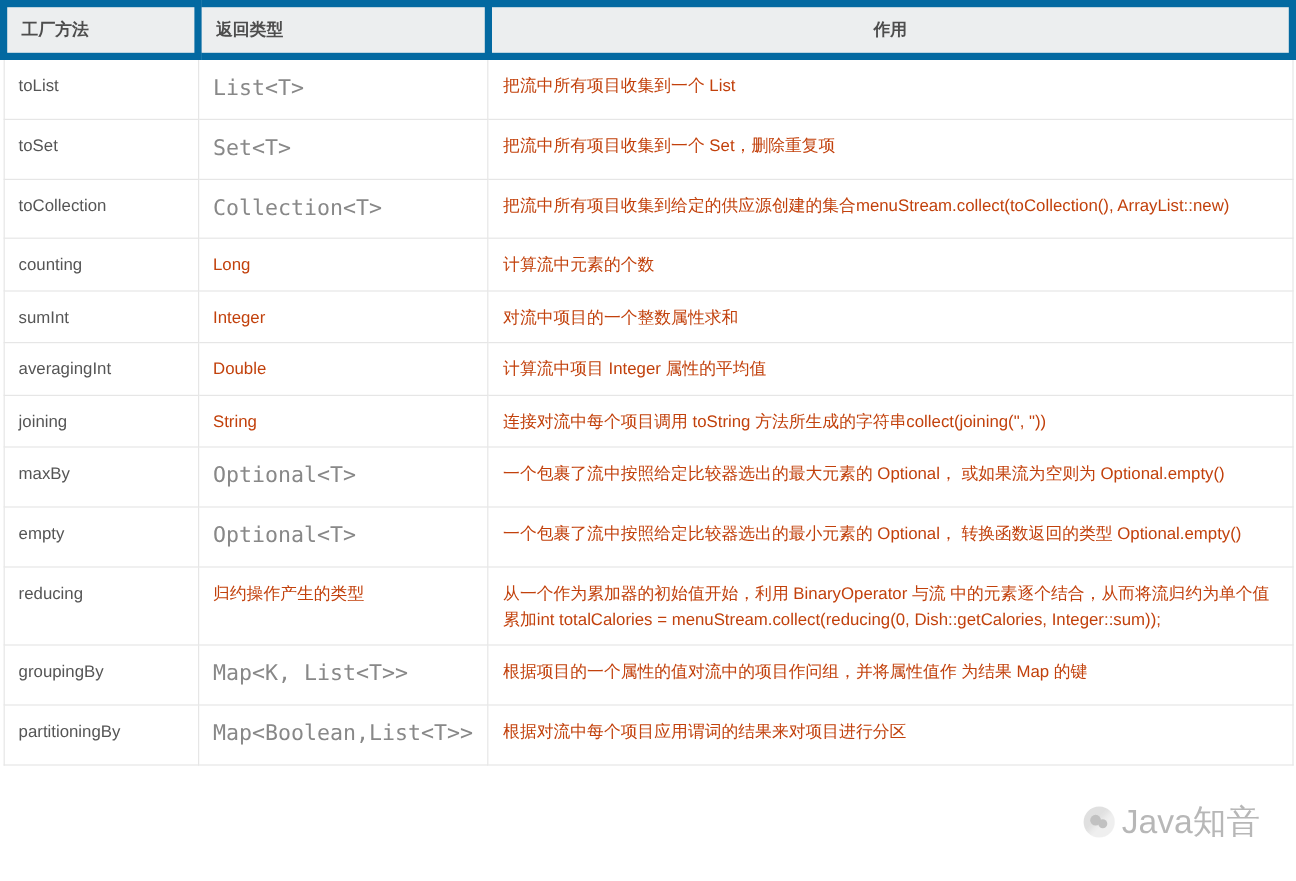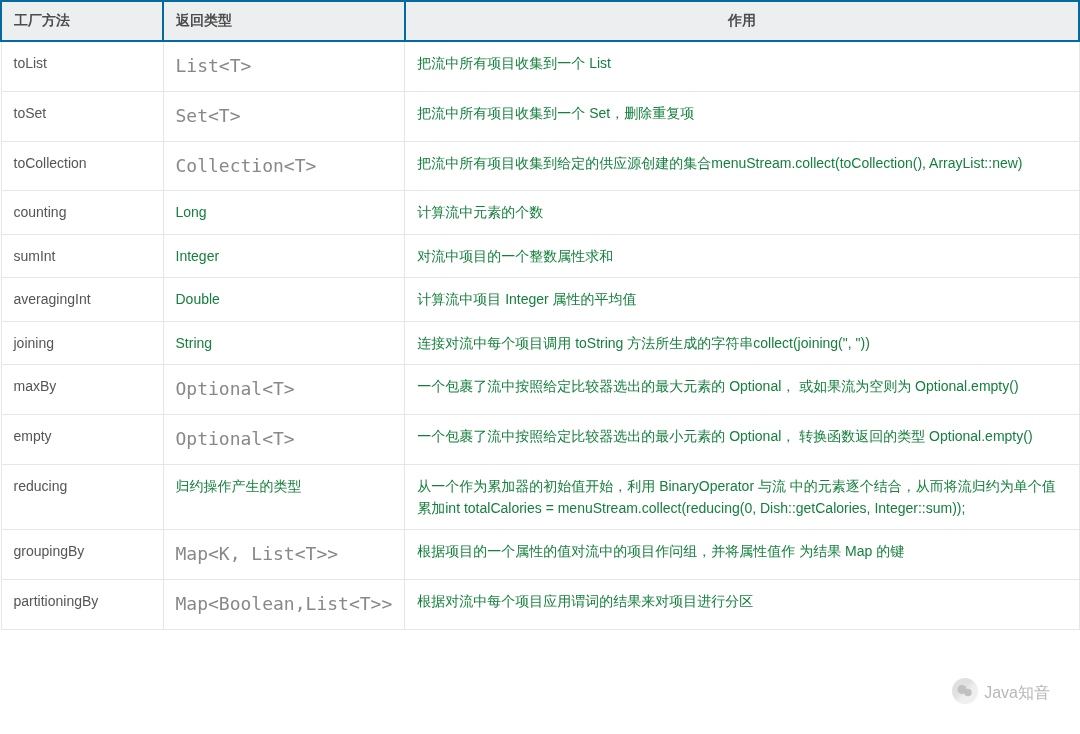--- a/index.html
+++ b/index.html
@@ -18,26 +18,26 @@
       width: 100%;
       border-collapse: collapse;
       font-size: 14px;
     }
     thead th {
       background: #eceeef;
       color: #4d4d4d;
       text-align: left;
       padding: 10px 12px;
       font-weight: 600;
-      border: 2px solid #0369a1;
+      border: 6px solid #0369a1;
     }
     tbody td {
       padding: 10px 12px;
       border: 1px solid #e6e6e6;
-      color: #15803d;
+      color: #c2410c;
       vertical-align: top;
       line-height: 1.6;
     }
     tbody td.name {
       color: #555;
       font-weight: 400;
       margin-top: 30px;
     }
     .mono {
       font-family: "Consolas", "Menlo", "Monaco", monospace;
@@ -52,23 +52,23 @@
     }
     .col-desc {
       width: auto;
       text-align: center;
     }
     .watermark {
       position: absolute;
       right: 30px;
       bottom: 30px;
       display: flex;
-      align-items: flex-end;
+      align-items: center;
       color: #b0b0b0;
-      font-size: 16px;
+      font-size: 28px;
       gap: 6px;
       opacity: 0.9;
     }
     .wm-icon {
       width: 26px;
       height: 26px;
       border-radius: 50%;
       background: linear-gradient(135deg, #ddd 40%, #eee 60%);
       display: inline-flex;
       align-items: center;

